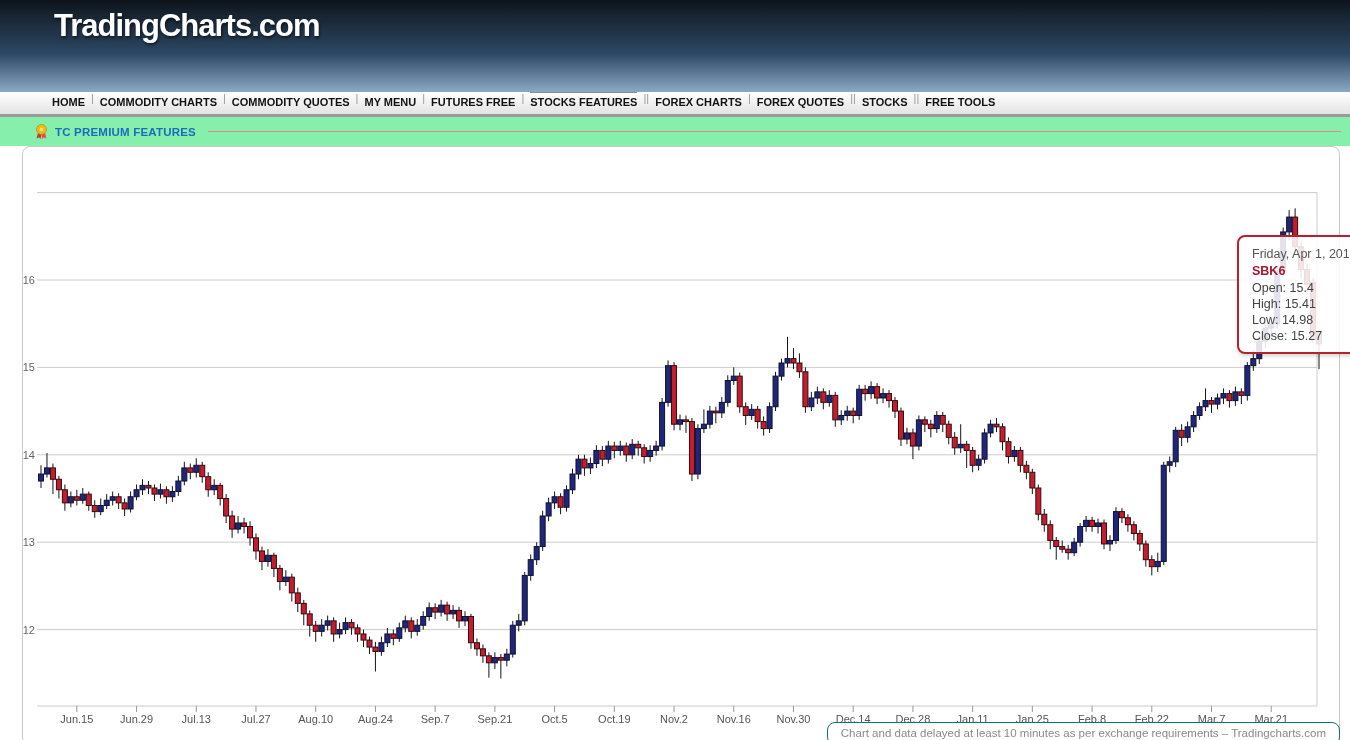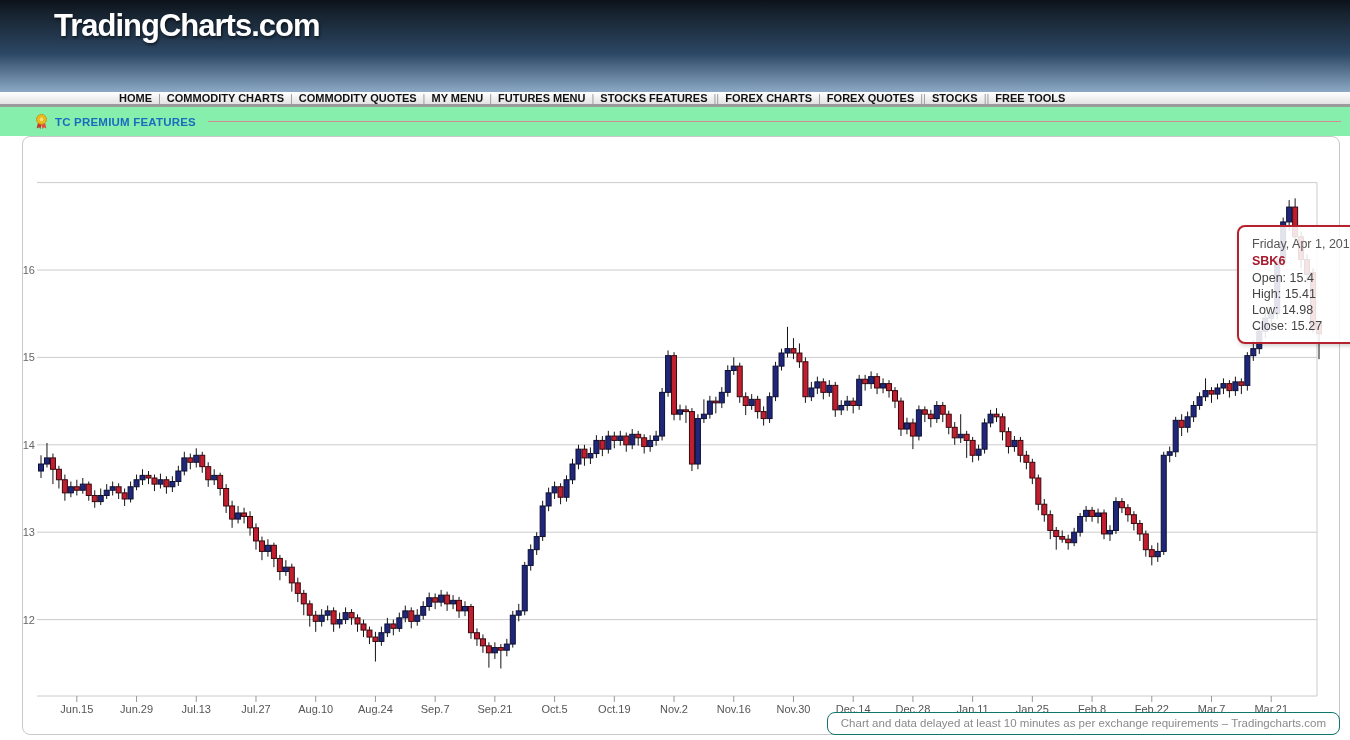--- a/index.html
+++ b/index.html
@@ -8,23 +8,23 @@
 
   
   .site-header { position:relative; height:92px;
     background:linear-gradient(180deg,#0c1219 0%,#16222e 14%,#2c4764 58%,#8ba8c5 100%); }
   .logo { position:absolute; left:54px; top:8px; color:#fff; font-size:31px; font-weight:bold;
           letter-spacing:-1px; text-shadow:1px 2px 3px rgba(0,0,0,.55); cursor:pointer; }
   .tagline { position:absolute; left:592px; top:24px; color:#fff; font-size:15px; font-weight:bold;
              text-shadow:1px 1px 2px rgba(0,0,0,.5); }
 
   
-  .nav-bar { height:15px; background:linear-gradient(#ffffff,#e3e3e3);
-             border-bottom:3px solid #9b9b9b; display:flex; align-items:center;
-             padding-left:119px; font-size:11px; font-weight:bold; color:#111; }
+  .nav-bar { height:25px; background:linear-gradient(#ffffff,#e3e3e3);
+             border-bottom:3px solid #9b9b9b; display:flex; align-items:flex-start;
+             padding-left:52px; font-size:11px; font-weight:bold; color:#111; }
   .nav-item { padding:4px 0 4px; text-decoration:none; color:#111; cursor:pointer; white-space:nowrap; }
   .nav-item.active { border-top:1px solid #8a8a8a; padding-top:3px; }
   .nav-sep { color:#999; font-weight:normal; padding:0 6px; }
 
   
   .premium-bar { height:29px; display:flex; align-items:center; padding-left:34px; background:#86efac; }
   .premium-label { color:#1b6cbf; font-size:11.5px; font-weight:bold; margin-left:6px;
                    letter-spacing:.2px; cursor:pointer; text-decoration:none; }
   .premium-line { flex:1; height:1px; background:#d58b97; margin:0 9px 0 12px; }
 
@@ -58,21 +58,21 @@
 
 <div class="nav-bar">
   <a class="nav-item">HOME</a>
   <span class="nav-sep">|</span>
   <a class="nav-item">COMMODITY CHARTS</a>
   <span class="nav-sep">|</span>
   <a class="nav-item">COMMODITY QUOTES</a>
   <span class="nav-sep">|</span>
   <a class="nav-item">MY MENU</a>
   <span class="nav-sep">|</span>
-  <a class="nav-item">FUTURES MENU</a>
+  <a class="nav-item">FUTURES FREE</a>
   <span class="nav-sep">|</span>
   <a class="nav-item active">STOCKS FEATURES</a>
   <span class="nav-sep">||</span>
   <a class="nav-item">FOREX CHARTS</a>
   <span class="nav-sep">|</span>
   <a class="nav-item">FOREX QUOTES</a>
   <span class="nav-sep">||</span>
   <a class="nav-item">STOCKS</a>
   <span class="nav-sep">||</span>
   <a class="nav-item">FREE TOOLS</a>

